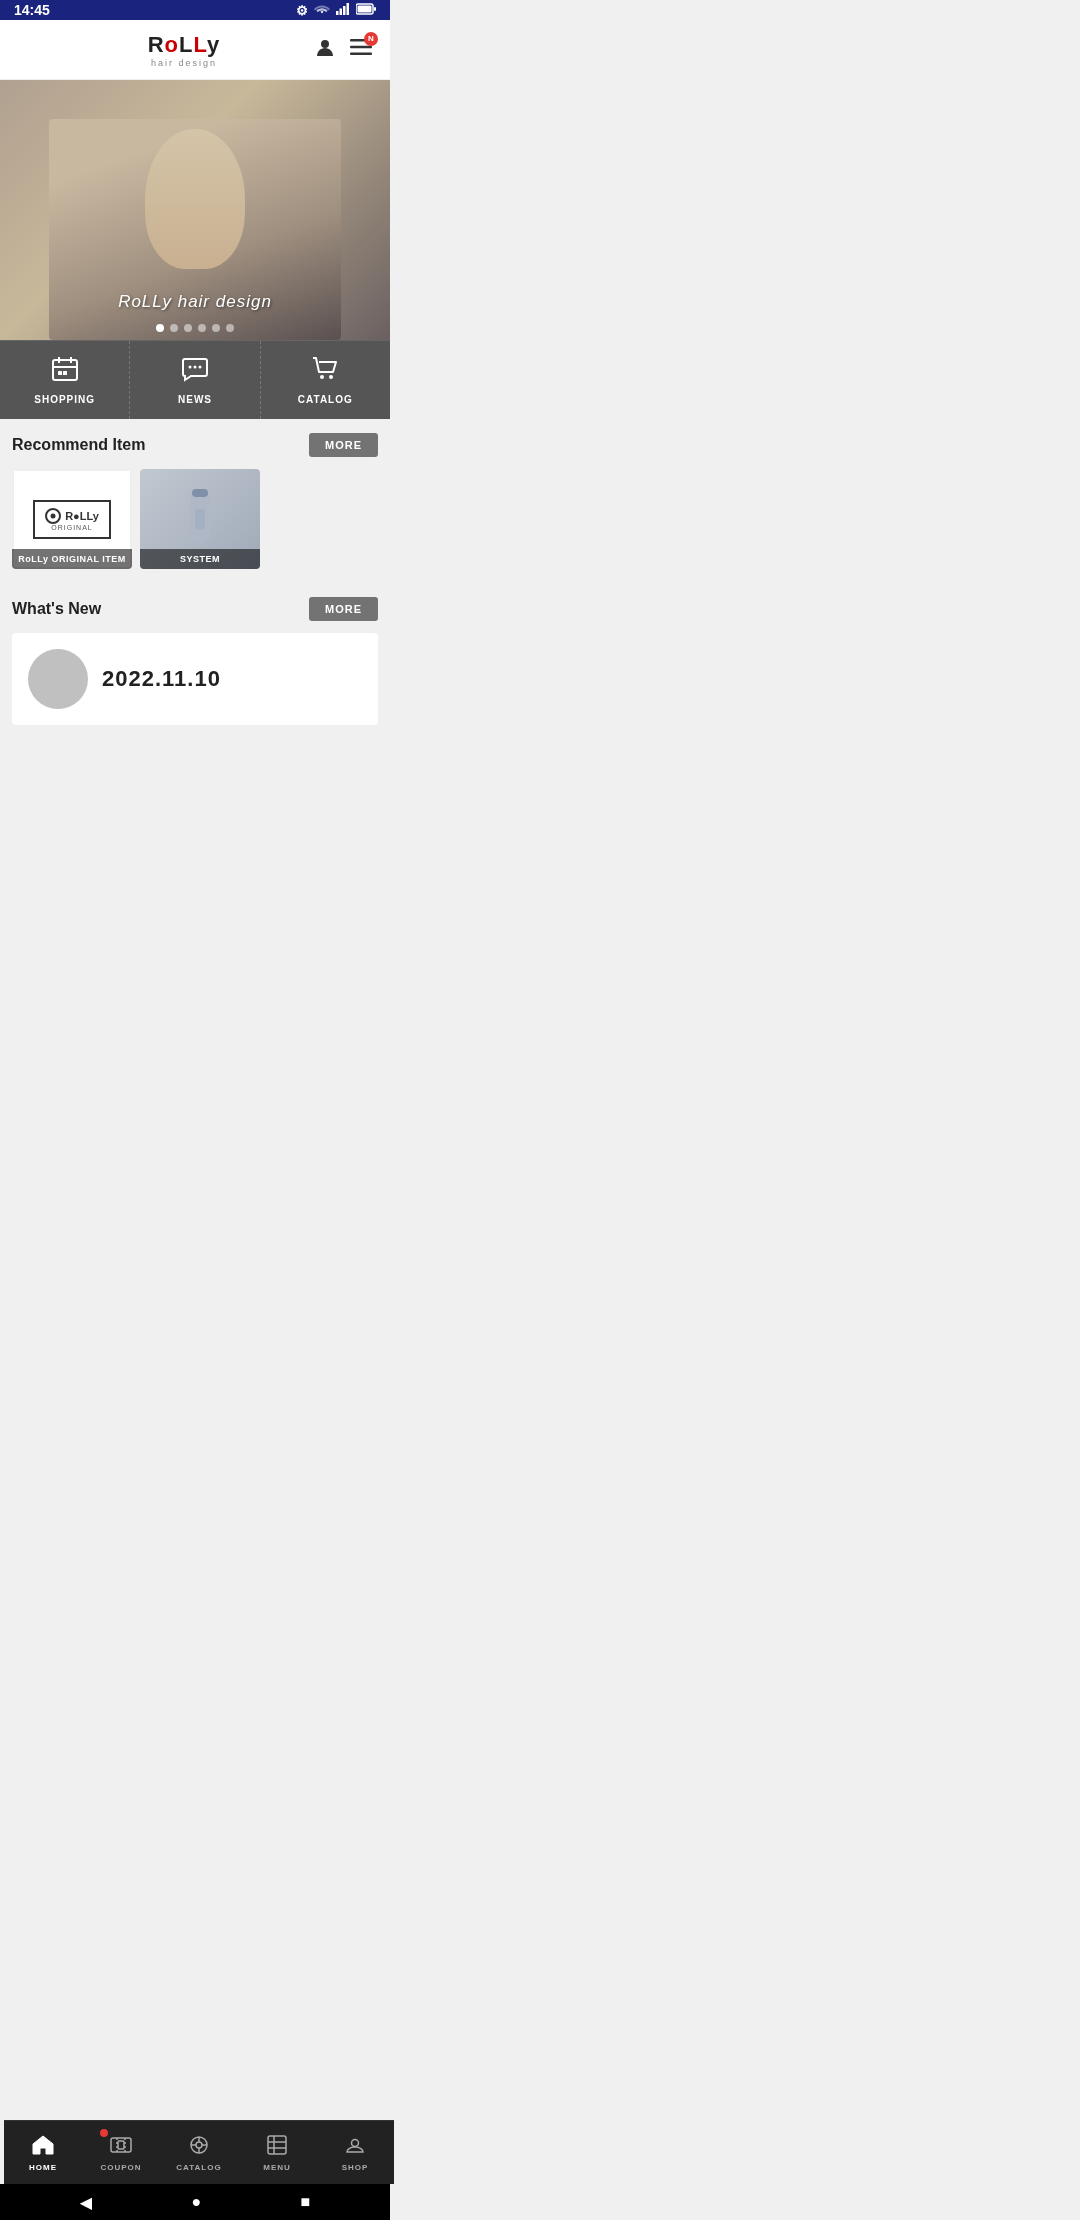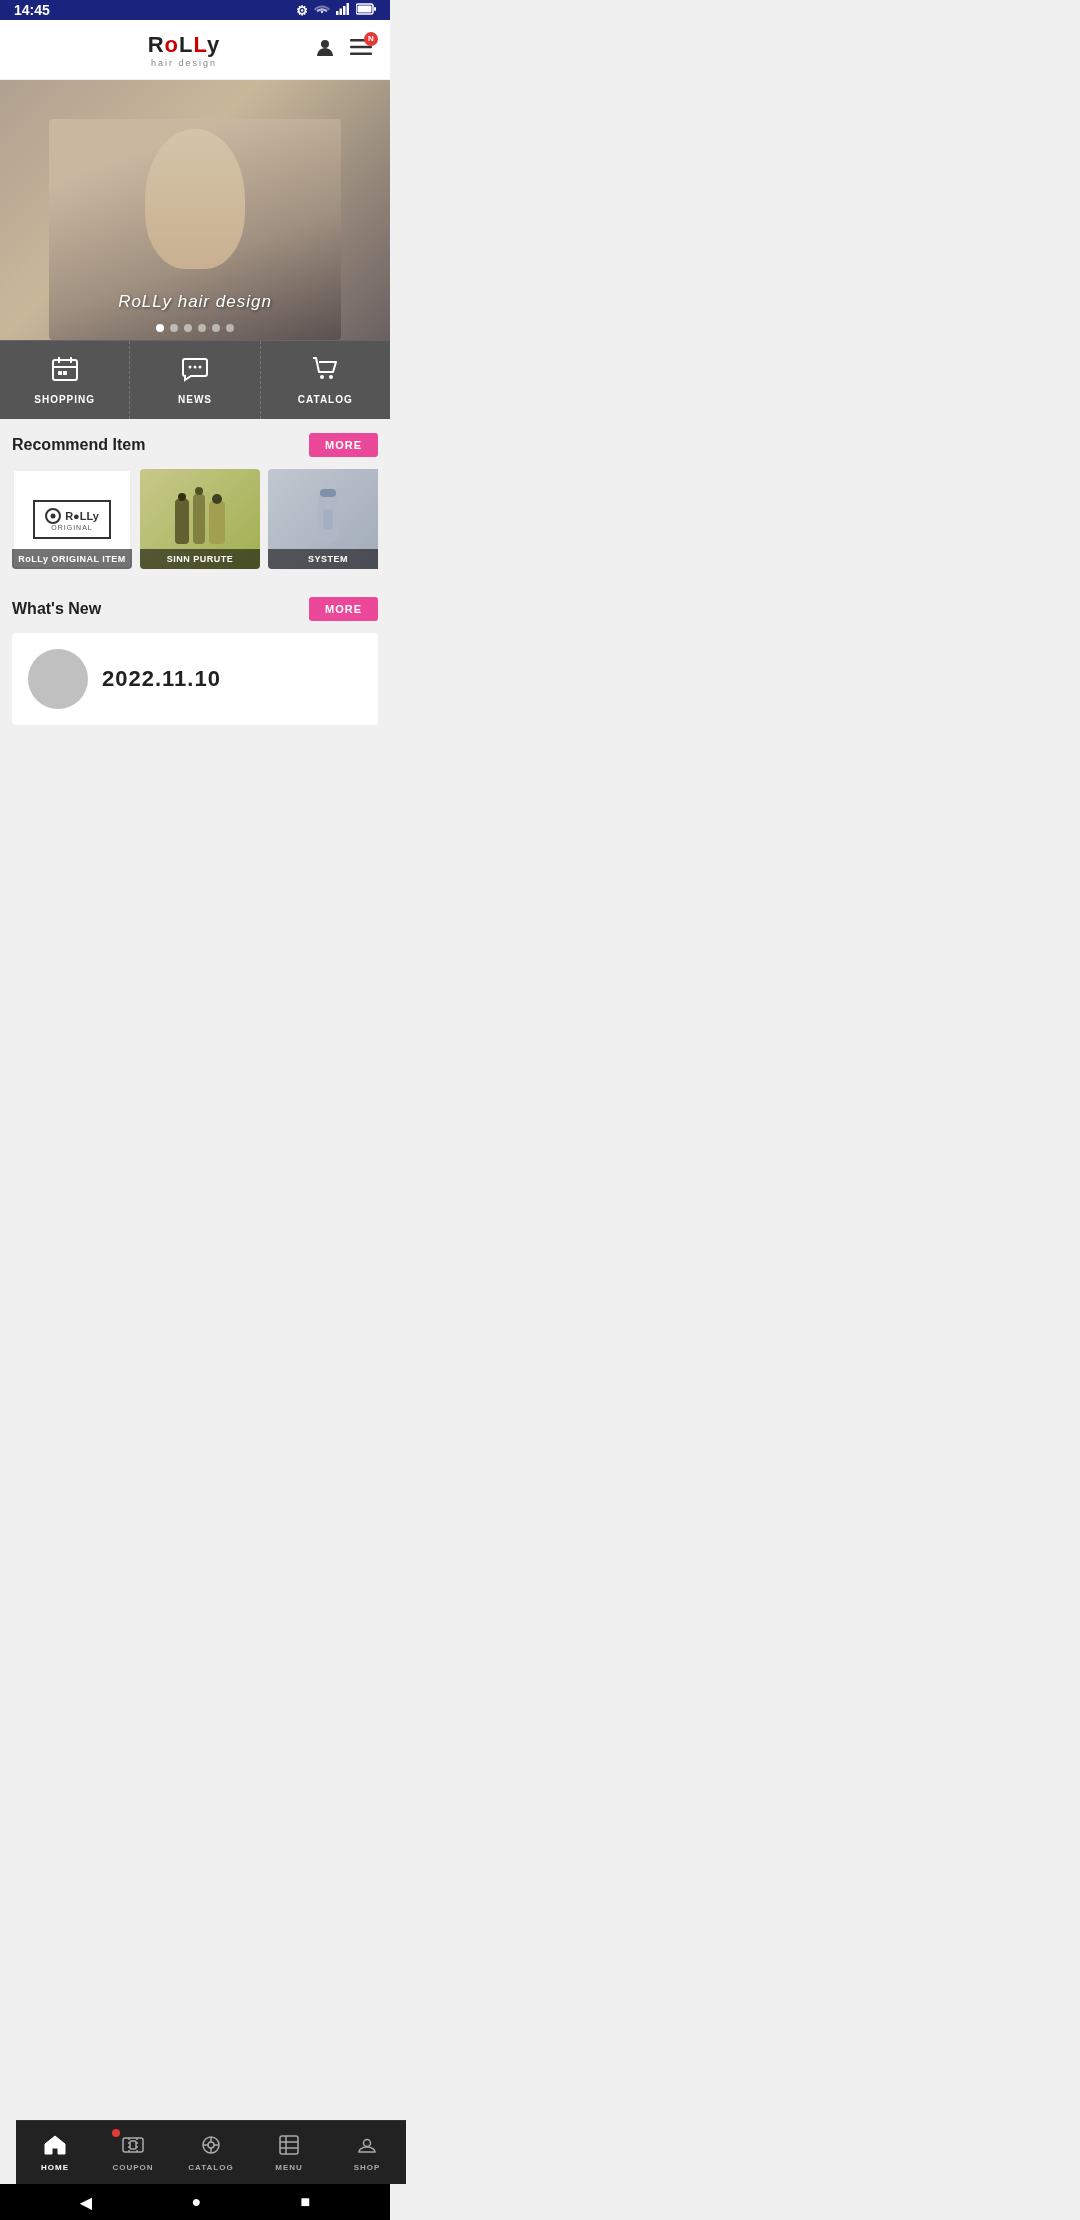--- a/index.html
+++ b/index.html
@@ -181,21 +181,21 @@
       justify-content: space-between;
       align-items: center;
       margin-bottom: 12px;
     }
     .section-title {
       font-size: 16px;
       font-weight: 700;
       color: #222;
     }
     .more-btn {
-      background: #ec4899;
+      background: #737373;
       color: white;
       border: none;
       padding: 6px 16px;
       font-size: 11px;
       font-weight: 700;
       letter-spacing: 1px;
       border-radius: 3px;
       cursor: pointer;
     }
 
@@ -295,21 +295,21 @@
       font-size: 22px;
       font-weight: 700;
       color: #222;
       letter-spacing: 1px;
     }
 
     
     .bottom-nav {
       position: fixed;
       bottom: 36px;
-      left: 16px;
+      left: 4px;
       width: 390px;
       background: #222;
       display: flex;
       border-top: 1px solid #333;
       height: 64px;
     }
     .nav-item {
       flex: 1;
       display: flex;
       flex-direction: column;
@@ -483,34 +483,20 @@
                 <div class="product-logo-dot"></div>
               </div>
             <span style="font-size:11px;font-weight:700;color:#333;">R●LLy</span>
           </div>
           <span class="product-logo-sub">ORIGINAL</span>
         </div>
       </div>
       <div class="product-name">RoLLy ORIGINAL ITEM</div>
     </div>
 
-    <div class="product-card">
-      <div class="product-img product-img-2">
-
-        <svg width="80" height="80" viewBox="0 0 80 80">
-          <rect x="15" y="20" width="14" height="45" rx="4" fill="#606030"></rect>
-          <rect x="33" y="15" width="12" height="50" rx="4" fill="#808040"></rect>
-          <rect x="49" y="22" width="16" height="43" rx="4" fill="#a0a050"></rect>
-          <circle cx="22" cy="18" r="4" fill="#303010"></circle>
-          <circle cx="39" cy="12" r="4" fill="#505020"></circle>
-          <circle cx="57" cy="20" r="5" fill="#404020"></circle>
-        </svg>
-      </div>
-      <div class="product-name">SINN PURUTE</div>
-    </div>
 
     <div class="product-card">
       <div class="product-img product-img-3">
 
         <svg width="80" height="80" viewBox="0 0 80 80">
           <rect x="30" y="10" width="20" height="55" rx="10" fill="#b0b8c8"></rect>
           <rect x="32" y="10" width="16" height="8" rx="4" fill="#8090a8"></rect>
           <rect x="35" y="30" width="10" height="20" rx="2" fill="#9aa8bc" opacity="0.5"></rect>
         </svg>
       </div>

